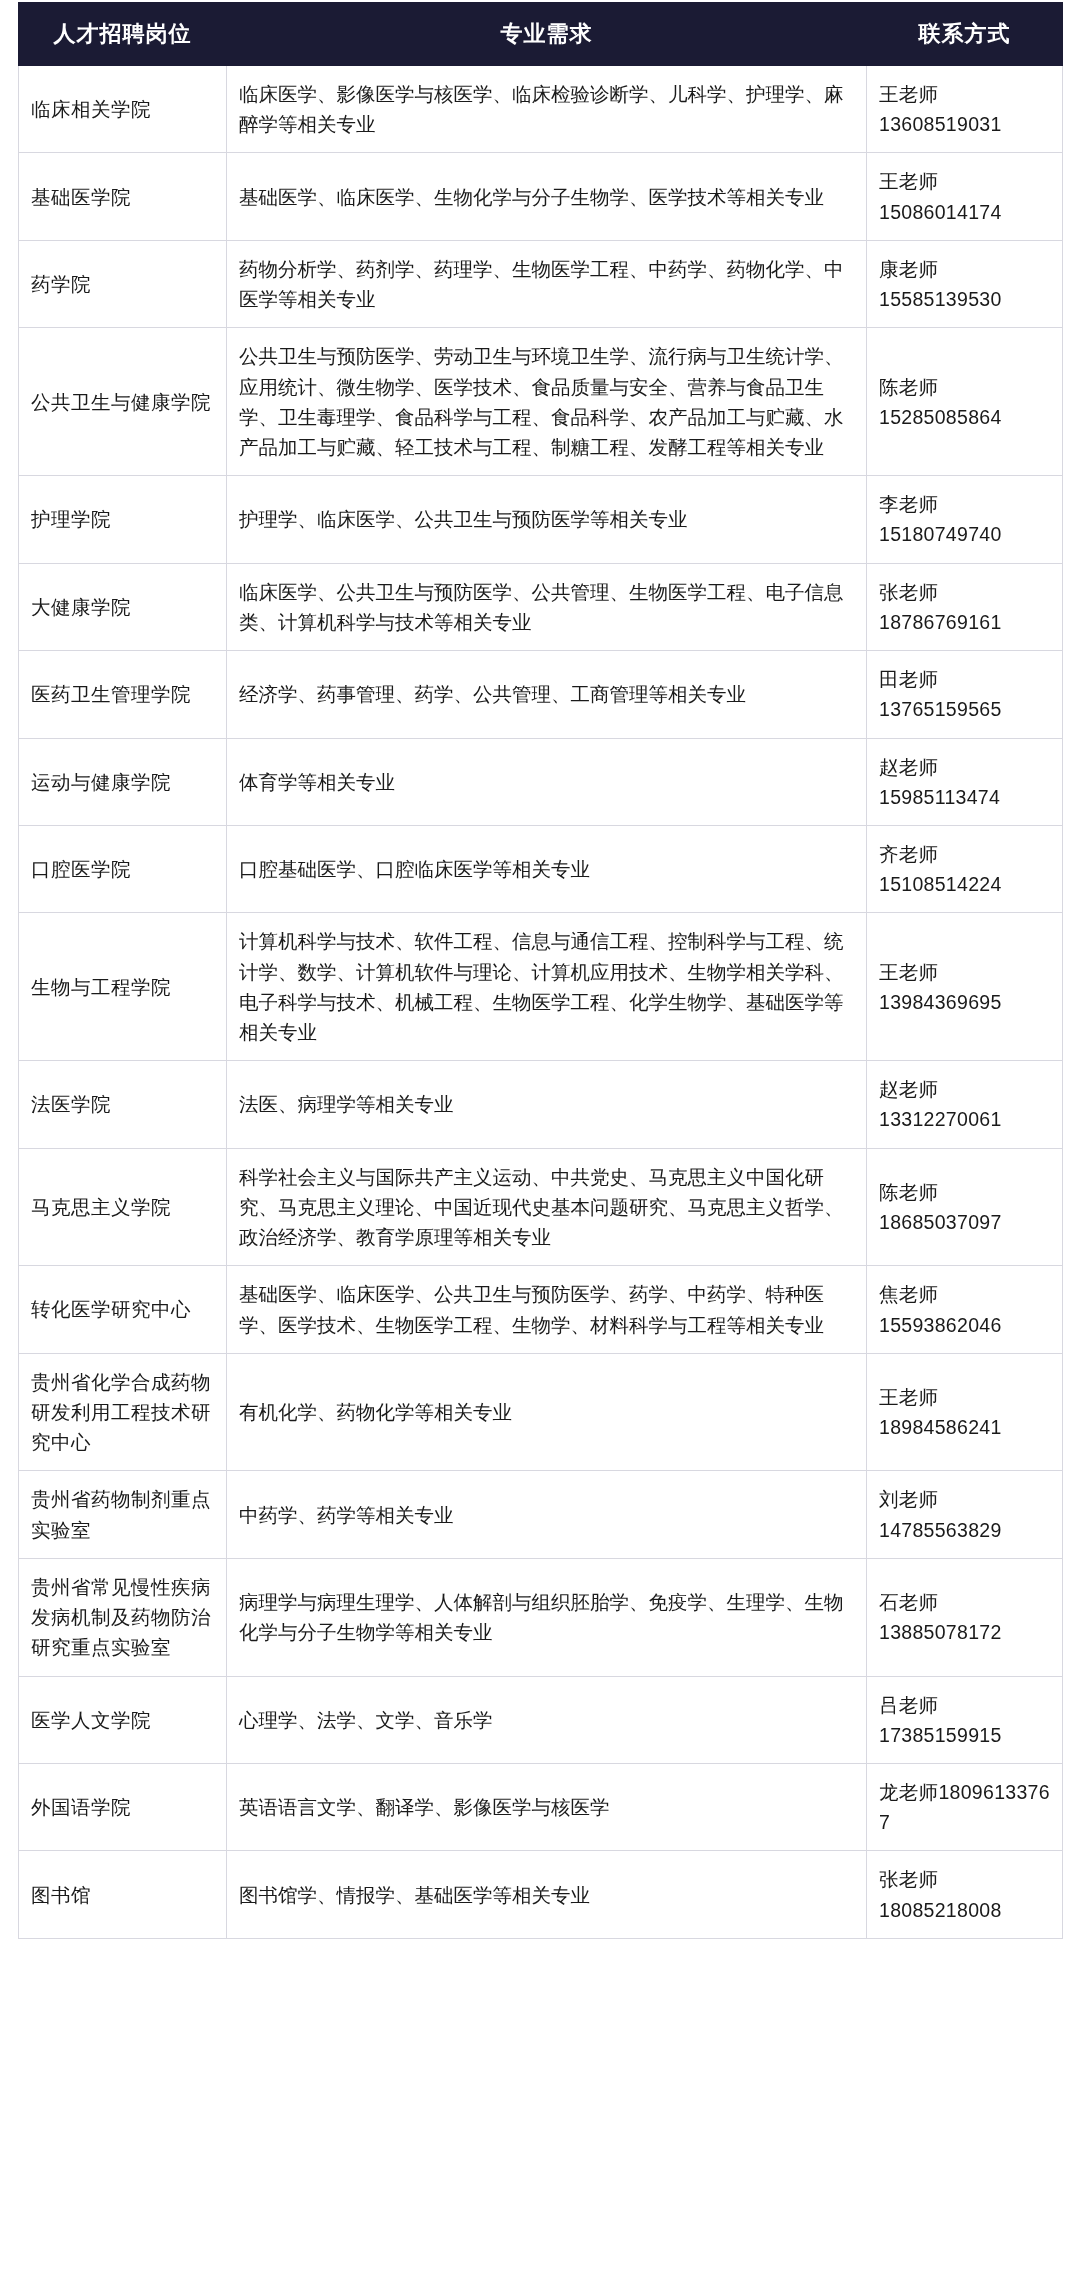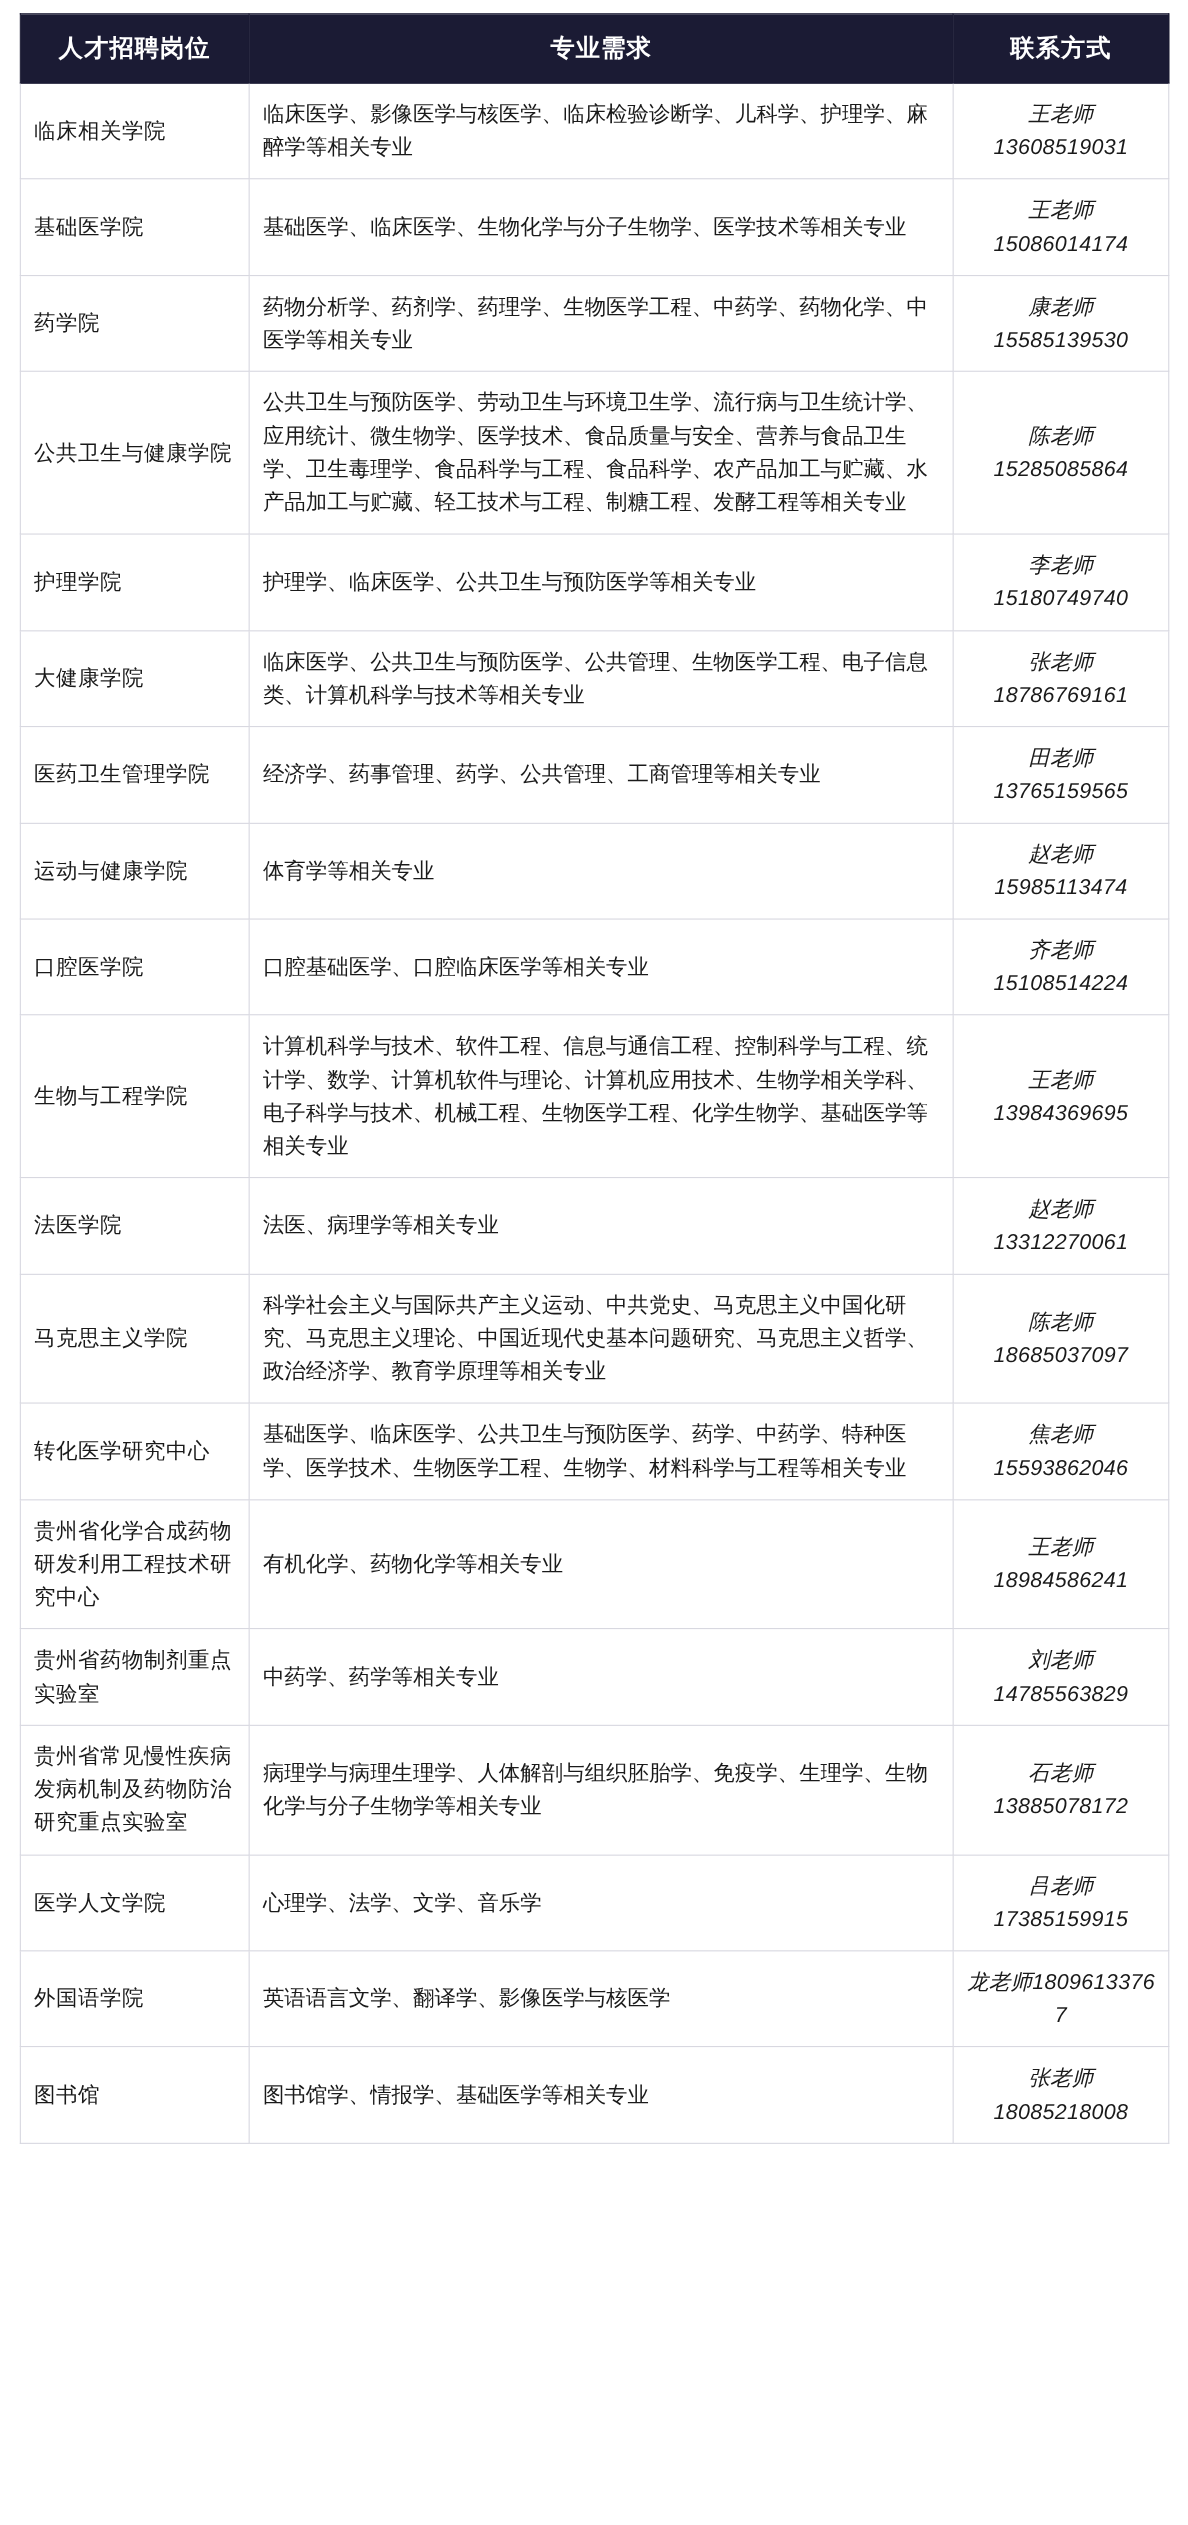--- a/index.html
+++ b/index.html
@@ -7,21 +7,21 @@
     padding: 0;
     background: #ffffff;
   }
   body {
     font-family: "Liberation Sans", "DejaVu Sans", sans-serif;
     width: 1080px;
   }
   .sheet {
     width: 1039px;
     box-sizing: border-box;
-    padding: 12px 18px 10px 18px;
+    padding: 2px 18px 10px 18px;
     background: #ffffff;
   }
   table.recruit {
     border-collapse: collapse;
     width: 1044px;
     table-layout: fixed;
     background: #ffffff;
   }
   table.recruit col.c0 { width: 208px; }
   table.recruit col.c1 { width: 640px; }
@@ -47,23 +47,22 @@
     vertical-align: middle;
     word-break: break-all;
   }
   td.dept {
     letter-spacing: 0.5px;
   }
   td.major {
     text-align: left;
   }
   td.contact {
-    text-align: center;
+    text-align: left;
     letter-spacing: 0.3px;
-    font-style: italic;
   }
   td.contact .line {
     display: block;
   }
   td.contact.inline .line {
     display: inline;
   }
 </style>
 </head>
 <body>

